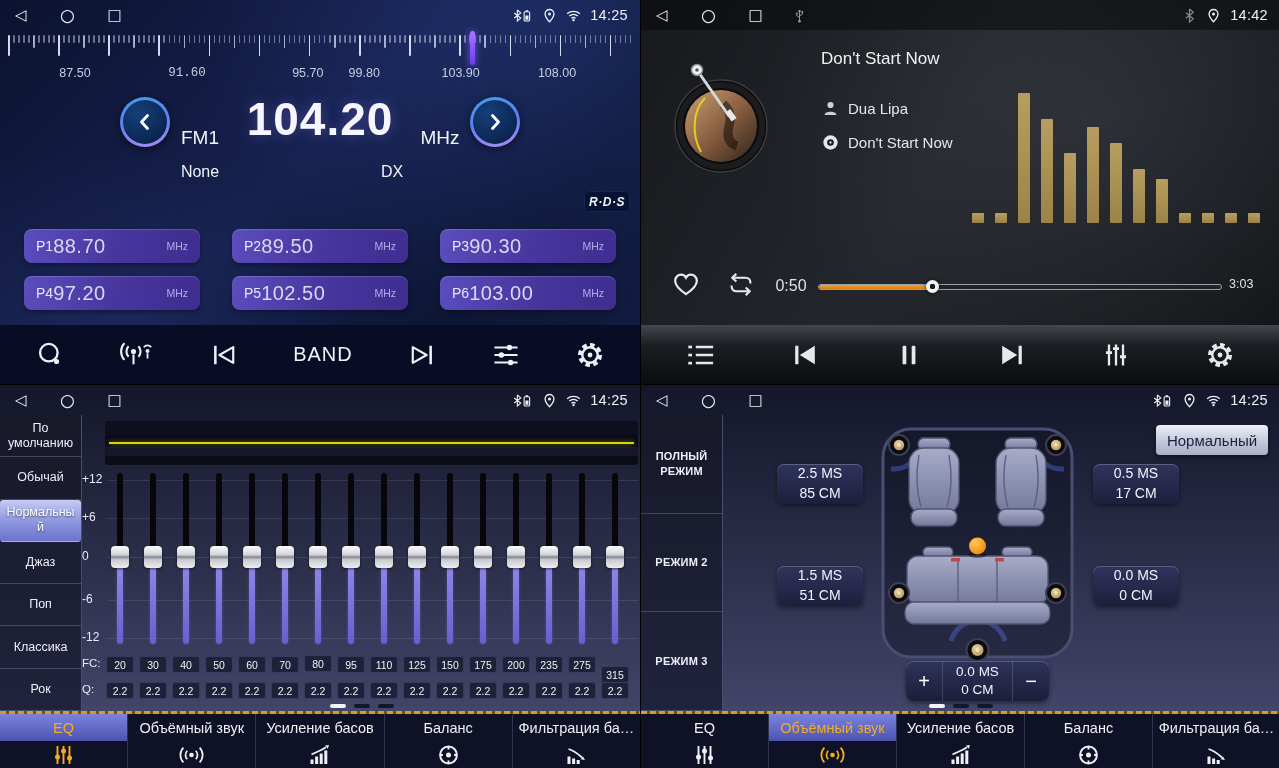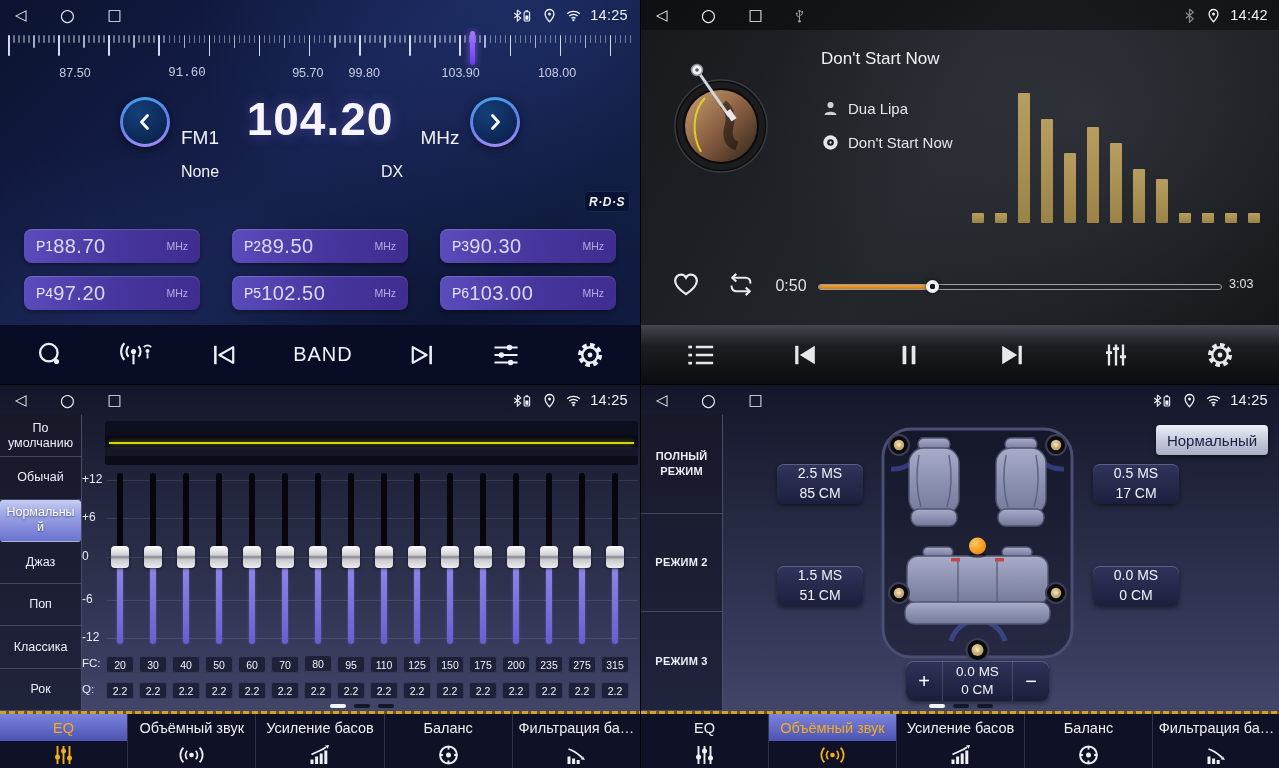--- a/index.html
+++ b/index.html
@@ -831,21 +831,21 @@
     <div class="fqbox" style="left: 436px; top: 271px;">150</div>
     <div class="fqbox" style="left: 436px; top: 297px;">2.2</div>
     <div class="fqbox" style="left: 469px; top: 271px;">175</div>
     <div class="fqbox" style="left: 469px; top: 297px;">2.2</div>
     <div class="fqbox" style="left: 502px; top: 271px;">200</div>
     <div class="fqbox" style="left: 502px; top: 297px;">2.2</div>
     <div class="fqbox" style="left: 535px; top: 271px;">235</div>
     <div class="fqbox" style="left: 535px; top: 297px;">2.2</div>
     <div class="fqbox" style="left: 568px; top: 271px;">275</div>
     <div class="fqbox" style="left: 568px; top: 297px;">2.2</div>
-    <div class="fqbox" style="left: 601px; top: 271px;">315</div>
+    <div class="fqbox" style="left: 601px; top: 281px;">315</div>
     <div class="fqbox" style="left: 601px; top: 297px;">2.2</div>
   </div>
 
 <div class="q" id="q-field">
   <div class="statusbar">
     <div class="navs">
       <span class="nav">◁</span>
       <span class="nav circ">○</span>
       <span class="nav">□</span>
     </div>

